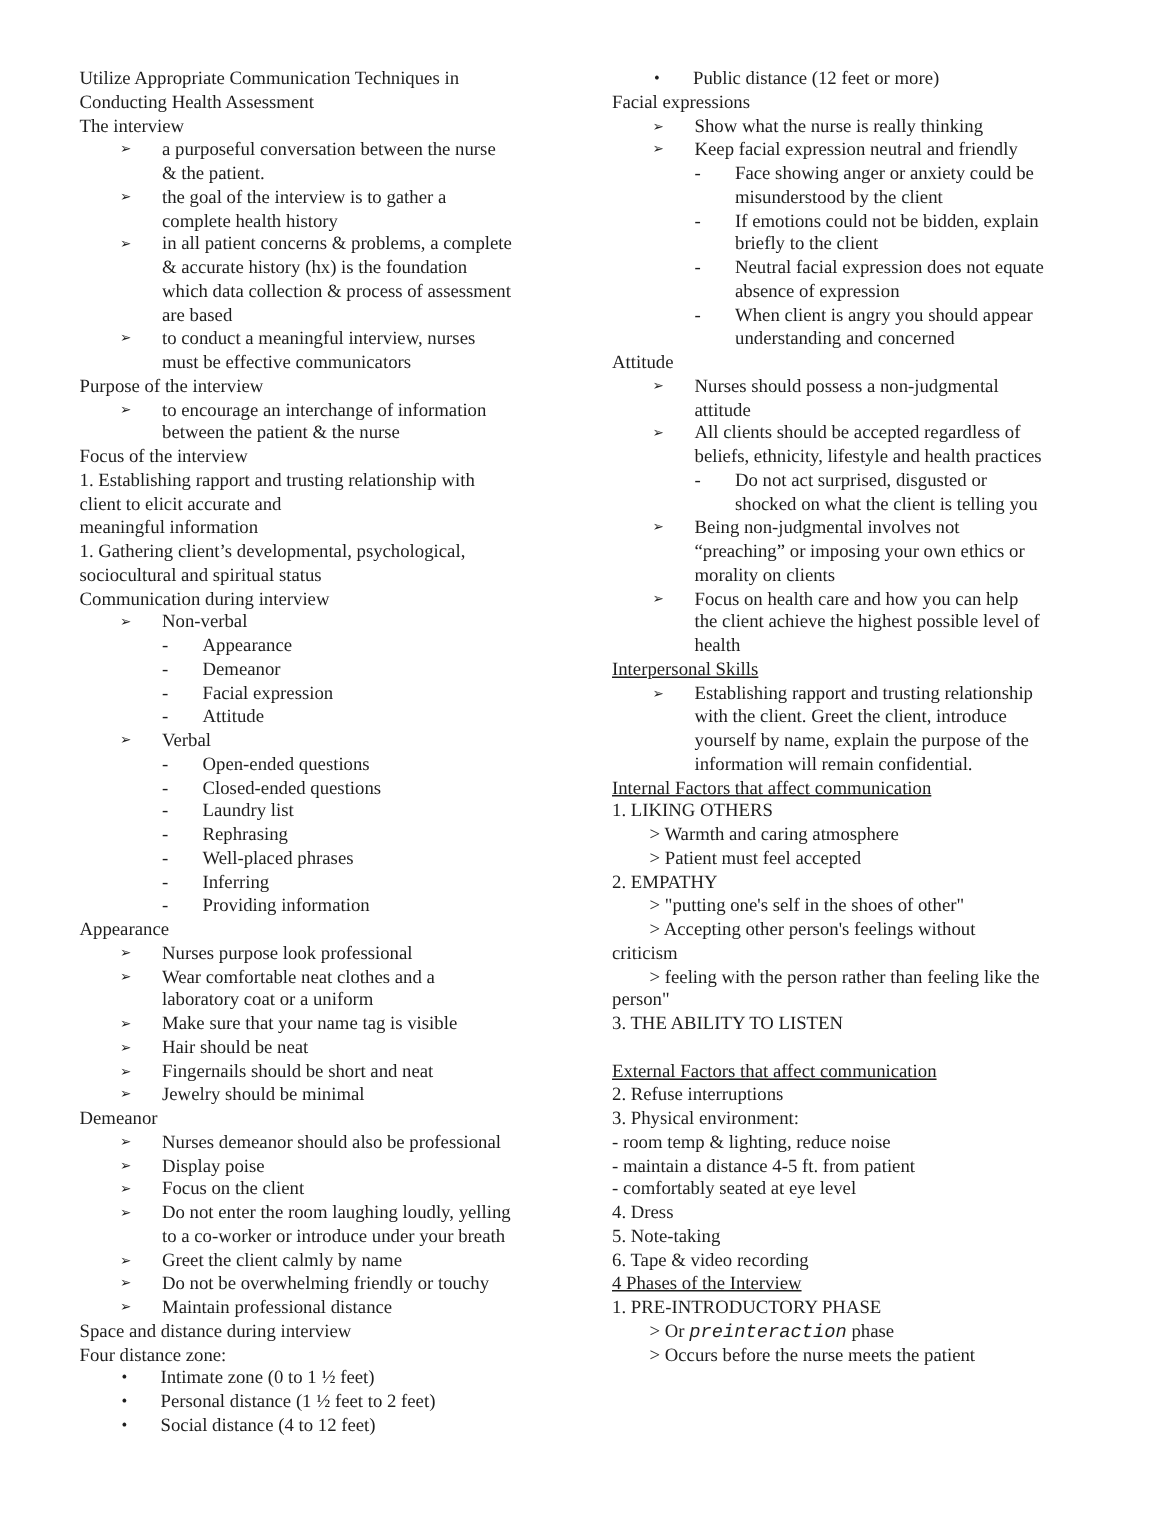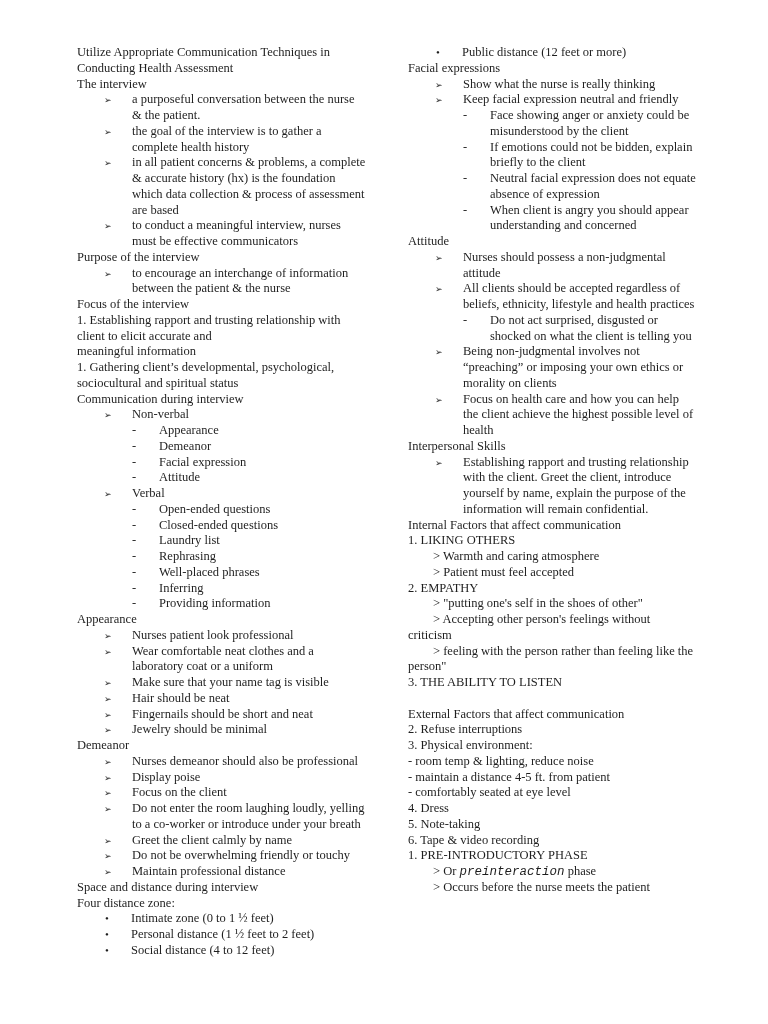--- a/index.html
+++ b/index.html
@@ -7,37 +7,37 @@
     position: relative;
     width: 768px;
     height: 1024px;
     background: #ffffff;
     overflow: hidden;
     font-family: "Liberation Serif", "DejaVu Serif", serif;
     font-size: 12.5px;
     color: #1e1e1e;
   }
   .col { position: absolute; top: 45px; }
-  .col-left  { left: 53px;  width: 352px; margin-left: 24px; }
+  .col-left  { left: 53px;  width: 352px; }
   .col-right { left: 408px; width: 358px; }
   .line {
     position: relative;
     height: 15.75px;
     line-height: 15.75px;
     white-space: nowrap;
   }
   .marker { position: absolute; top: 0; }
   .line.arrow > .marker { left: 27px; font-family: "DejaVu Sans", sans-serif; font-size: 9px; top: 1px; }
   .line.dash  > .marker { left: 55px; }
   .line.bullet > .marker { left: 28px; font-size: 11px; }
   .line.arrow, .line.arrow-cont { padding-left: 55px; }
   .line.dash,  .line.dash-cont  { padding-left: 82px; }
   .line.bullet { padding-left: 54px; }
   .line.gt { padding-left: 25px; }
-  .u { }
+  .u { text-decoration: underline; }
   .i { font-style: italic; font-family: Liberation Mono, monospace; }
 </style>
 </head>
 <body>
 
 <div class="page">
   <div class="col col-left" id="col-0">
       <div class="line h"><span class="text">Utilize Appropriate Communication Techniques in</span></div>
       <div class="line h"><span class="text">Conducting Health Assessment</span></div>
       <div class="line h"><span class="text">The interview</span></div>
@@ -68,21 +68,21 @@
       <div class="line dash"><span class="marker">-</span><span class="text">Attitude</span></div>
       <div class="line arrow"><span class="marker">➢</span><span class="text">Verbal</span></div>
       <div class="line dash"><span class="marker">-</span><span class="text">Open-ended questions</span></div>
       <div class="line dash"><span class="marker">-</span><span class="text">Closed-ended questions</span></div>
       <div class="line dash"><span class="marker">-</span><span class="text">Laundry list</span></div>
       <div class="line dash"><span class="marker">-</span><span class="text">Rephrasing</span></div>
       <div class="line dash"><span class="marker">-</span><span class="text">Well-placed phrases</span></div>
       <div class="line dash"><span class="marker">-</span><span class="text">Inferring</span></div>
       <div class="line dash"><span class="marker">-</span><span class="text">Providing information</span></div>
       <div class="line h"><span class="text">Appearance</span></div>
-      <div class="line arrow"><span class="marker">➢</span><span class="text">Nurses patient look professional</span></div>
+      <div class="line arrow"><span class="marker">➢</span><span class="text">Nurses purpose look professional</span></div>
       <div class="line arrow"><span class="marker">➢</span><span class="text">Wear comfortable neat clothes and a</span></div>
       <div class="line arrow-cont"><span class="text">laboratory coat or a uniform</span></div>
       <div class="line arrow"><span class="marker">➢</span><span class="text">Make sure that your name tag is visible</span></div>
       <div class="line arrow"><span class="marker">➢</span><span class="text">Hair should be neat</span></div>
       <div class="line arrow"><span class="marker">➢</span><span class="text">Fingernails should be short and neat</span></div>
       <div class="line arrow"><span class="marker">➢</span><span class="text">Jewelry should be minimal</span></div>
       <div class="line h"><span class="text">Demeanor</span></div>
       <div class="line arrow"><span class="marker">➢</span><span class="text">Nurses demeanor should also be professional</span></div>
       <div class="line arrow"><span class="marker">➢</span><span class="text">Display poise</span></div>
       <div class="line arrow"><span class="marker">➢</span><span class="text">Focus on the client</span></div>
@@ -142,17 +142,18 @@
       <div class="line blank"></div>
       <div class="line h"><span class="text u">External Factors that affect communication</span></div>
       <div class="line h"><span class="text">2. Refuse interruptions</span></div>
       <div class="line h"><span class="text">3. Physical environment:</span></div>
       <div class="line h"><span class="text">- room temp &amp; lighting, reduce noise</span></div>
       <div class="line h"><span class="text">- maintain a distance 4-5 ft. from patient</span></div>
       <div class="line h"><span class="text">- comfortably seated at eye level</span></div>
       <div class="line h"><span class="text">4. Dress</span></div>
       <div class="line h"><span class="text">5. Note-taking</span></div>
       <div class="line h"><span class="text">6. Tape &amp; video recording</span></div>
+      <div class="line h"><span class="text u">4 Phases of the Interview</span></div>
       <div class="line h"><span class="text">1. PRE-INTRODUCTORY PHASE</span></div>
       <div class="line gt"><span class="text"><span>&gt; Or </span><span class="i">preinteraction</span><span> phase</span></span></div>
       <div class="line gt"><span class="text">&gt; Occurs before the nurse meets the patient</span></div>
     </div>
 </div>
 
 </body></html>

